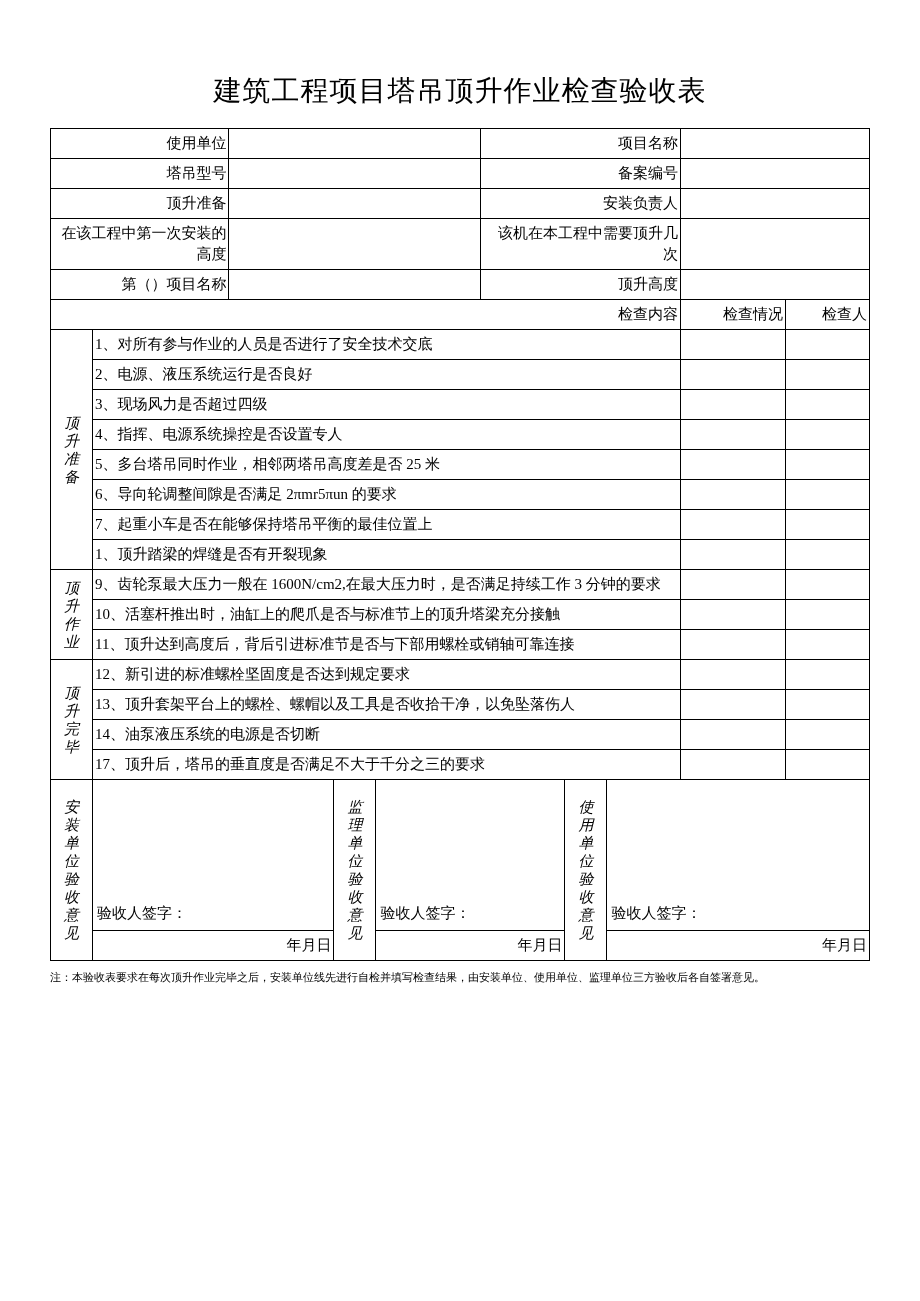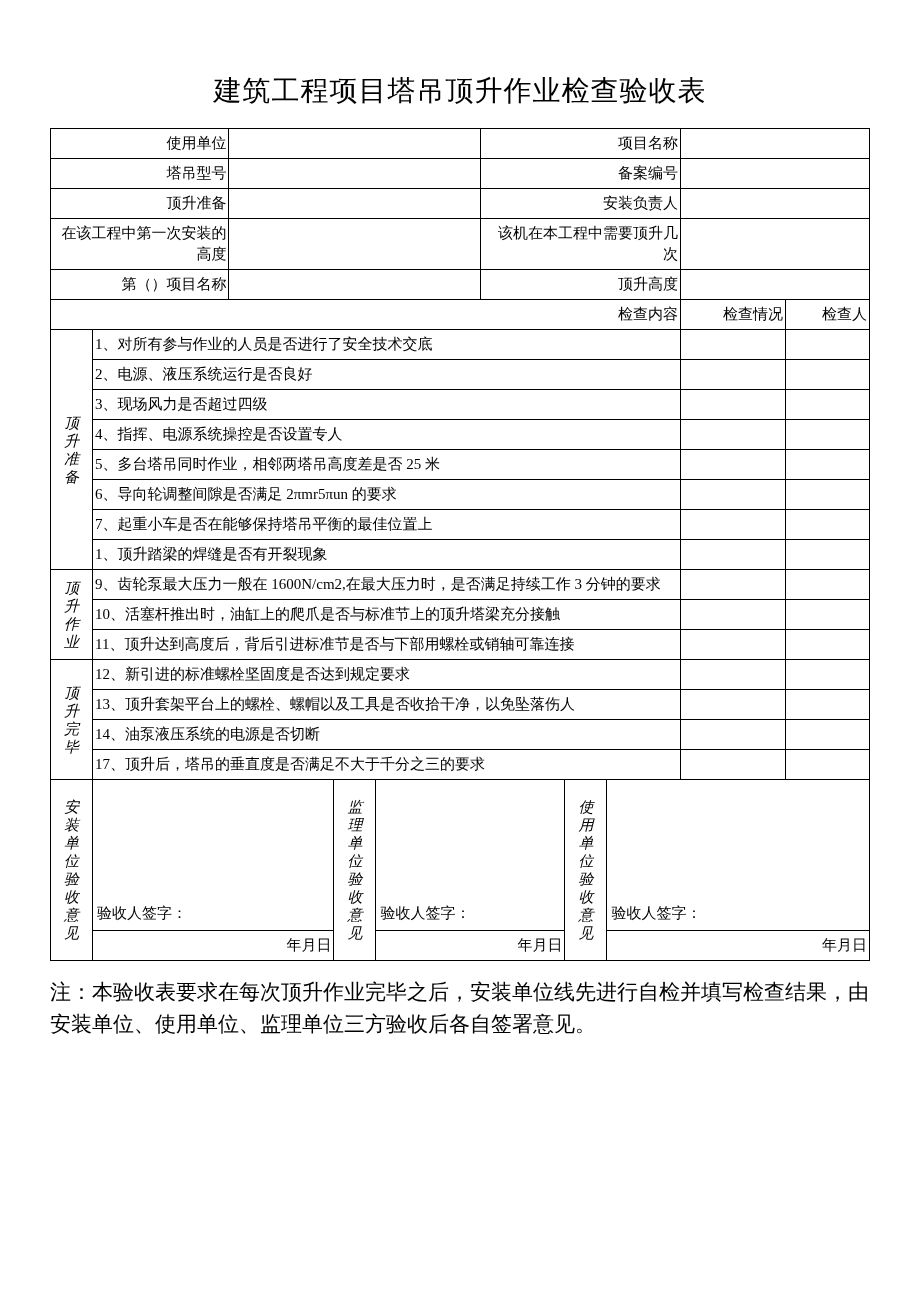--- a/index.html
+++ b/index.html
@@ -34,21 +34,21 @@
     word-break: break-all;
   }
   .center { text-align: right; }
   .vlabel {
     text-align: center;
     line-height: 1.2;
     padding: 4px 2px;
   }
   .vlabel span { display: inline-block; width: 1em; font-style: italic; }
   .sig-cell-top { height: 140px; vertical-align: bottom; padding-bottom: 6px; padding-left: 4px; }
-  .note { margin-top: 16px; font-size: 21px; line-height: 1.5; }
+  .note { margin-top: 8px; font-size: 11px; line-height: 1.5; }
   .item { padding-left: 2px; }
 </style>
 </head>
 <body>
 
 <div class="page">
   <h1>建筑工程项目塔吊顶升作业检查验收表</h1>
 
   <table>
     <colgroup>

